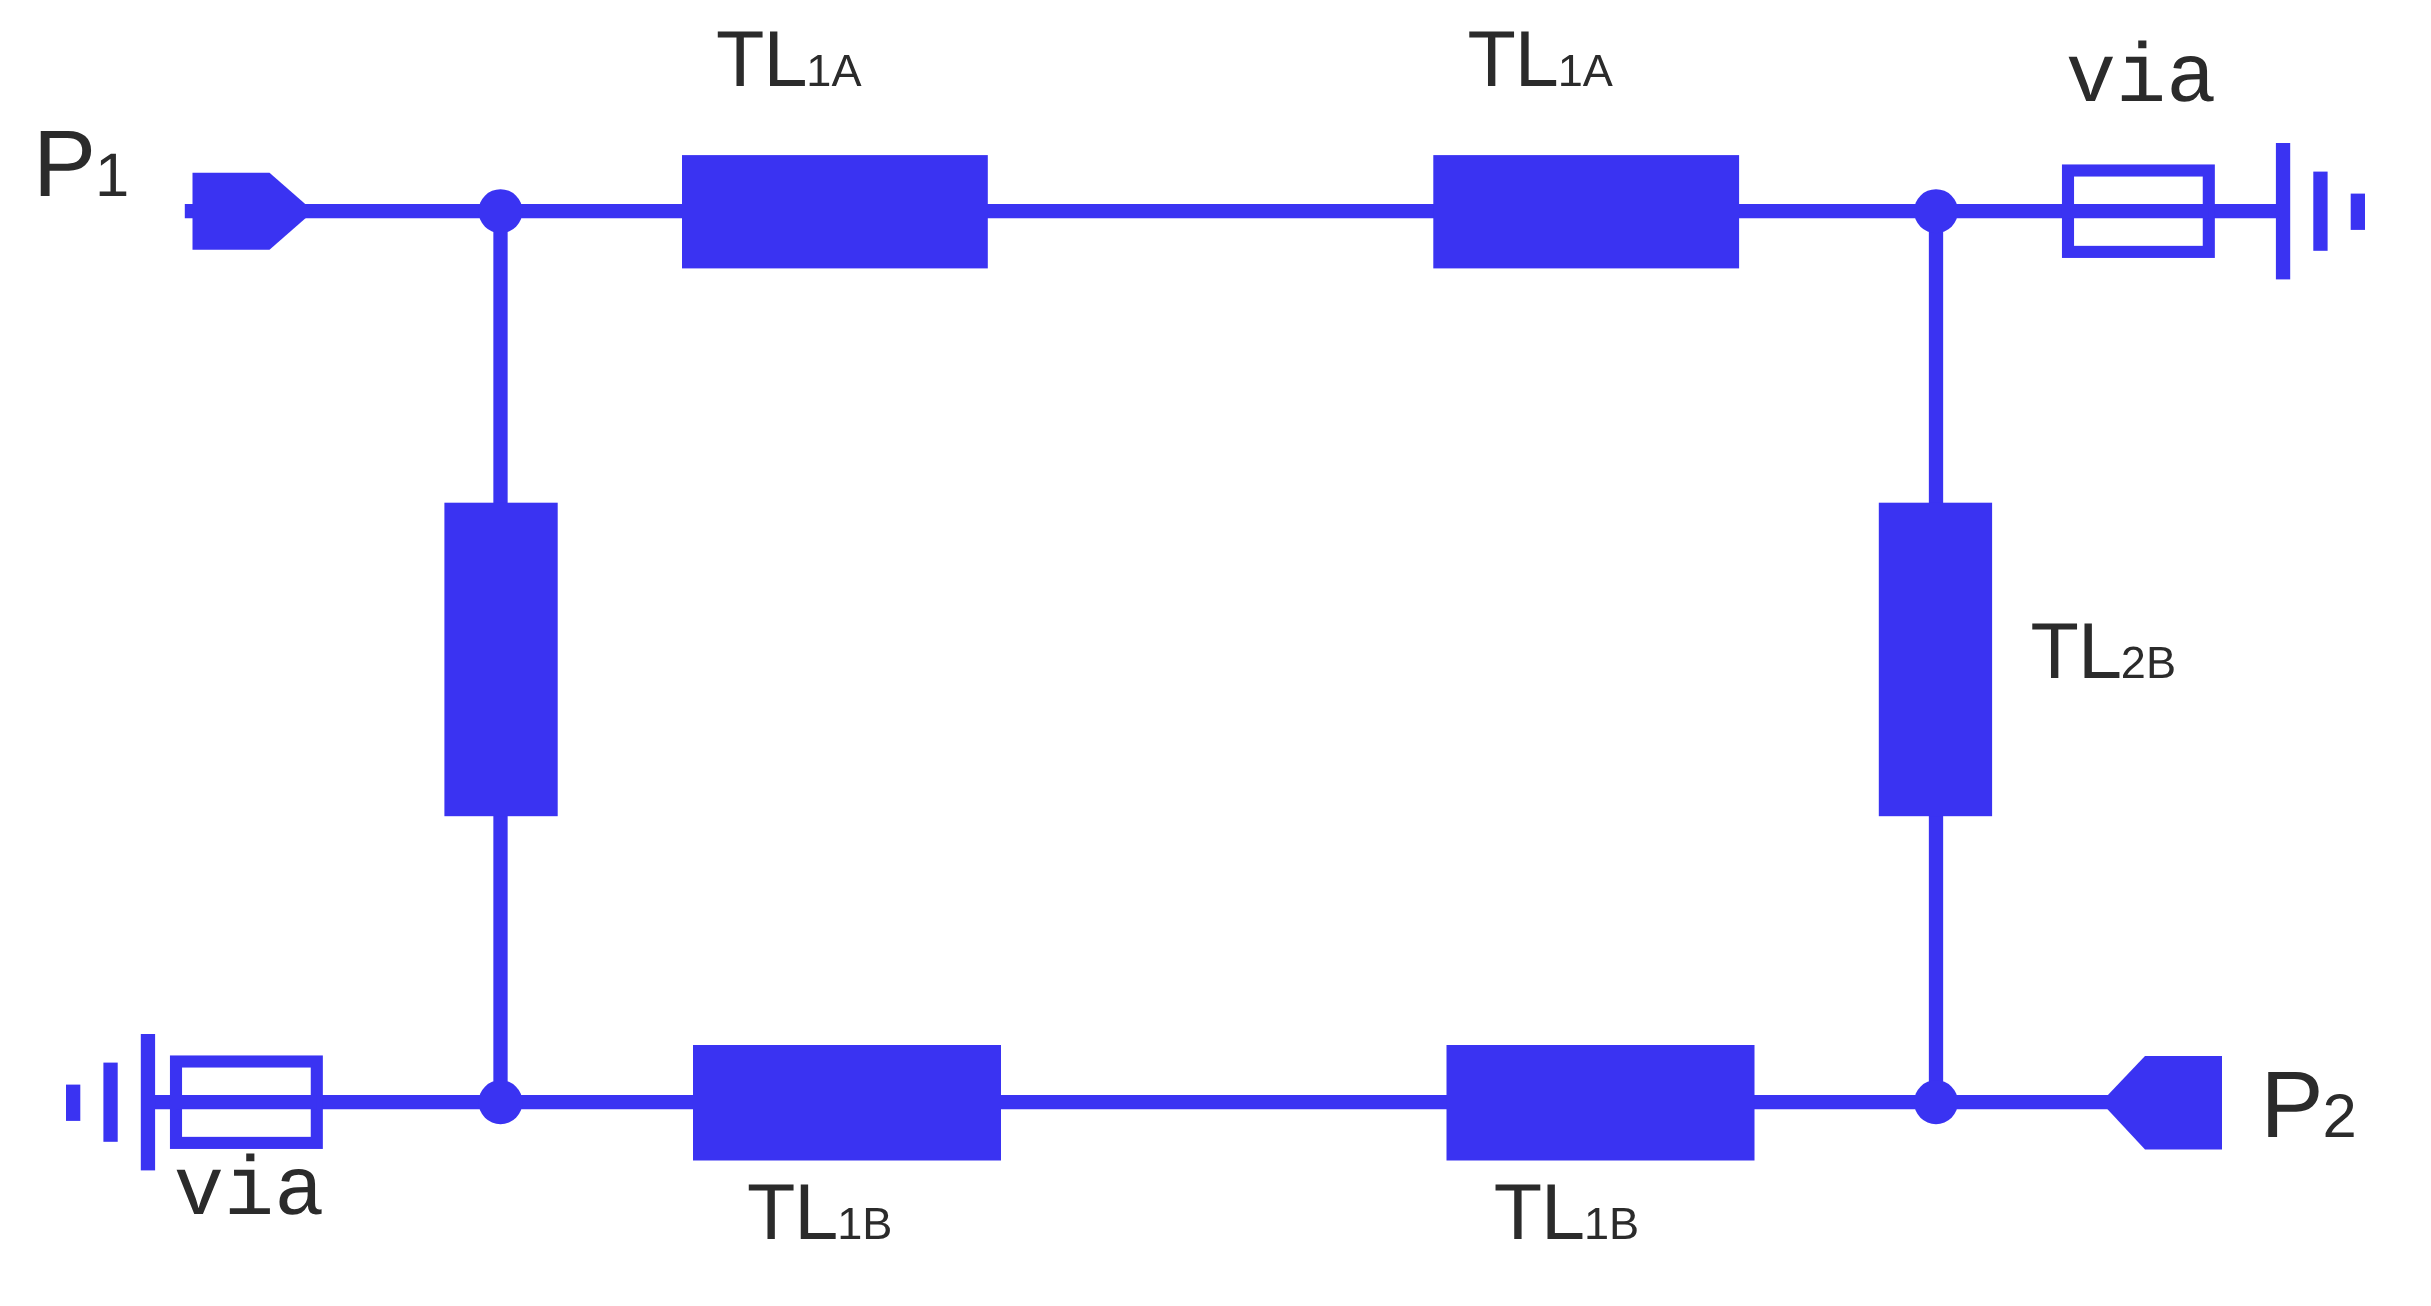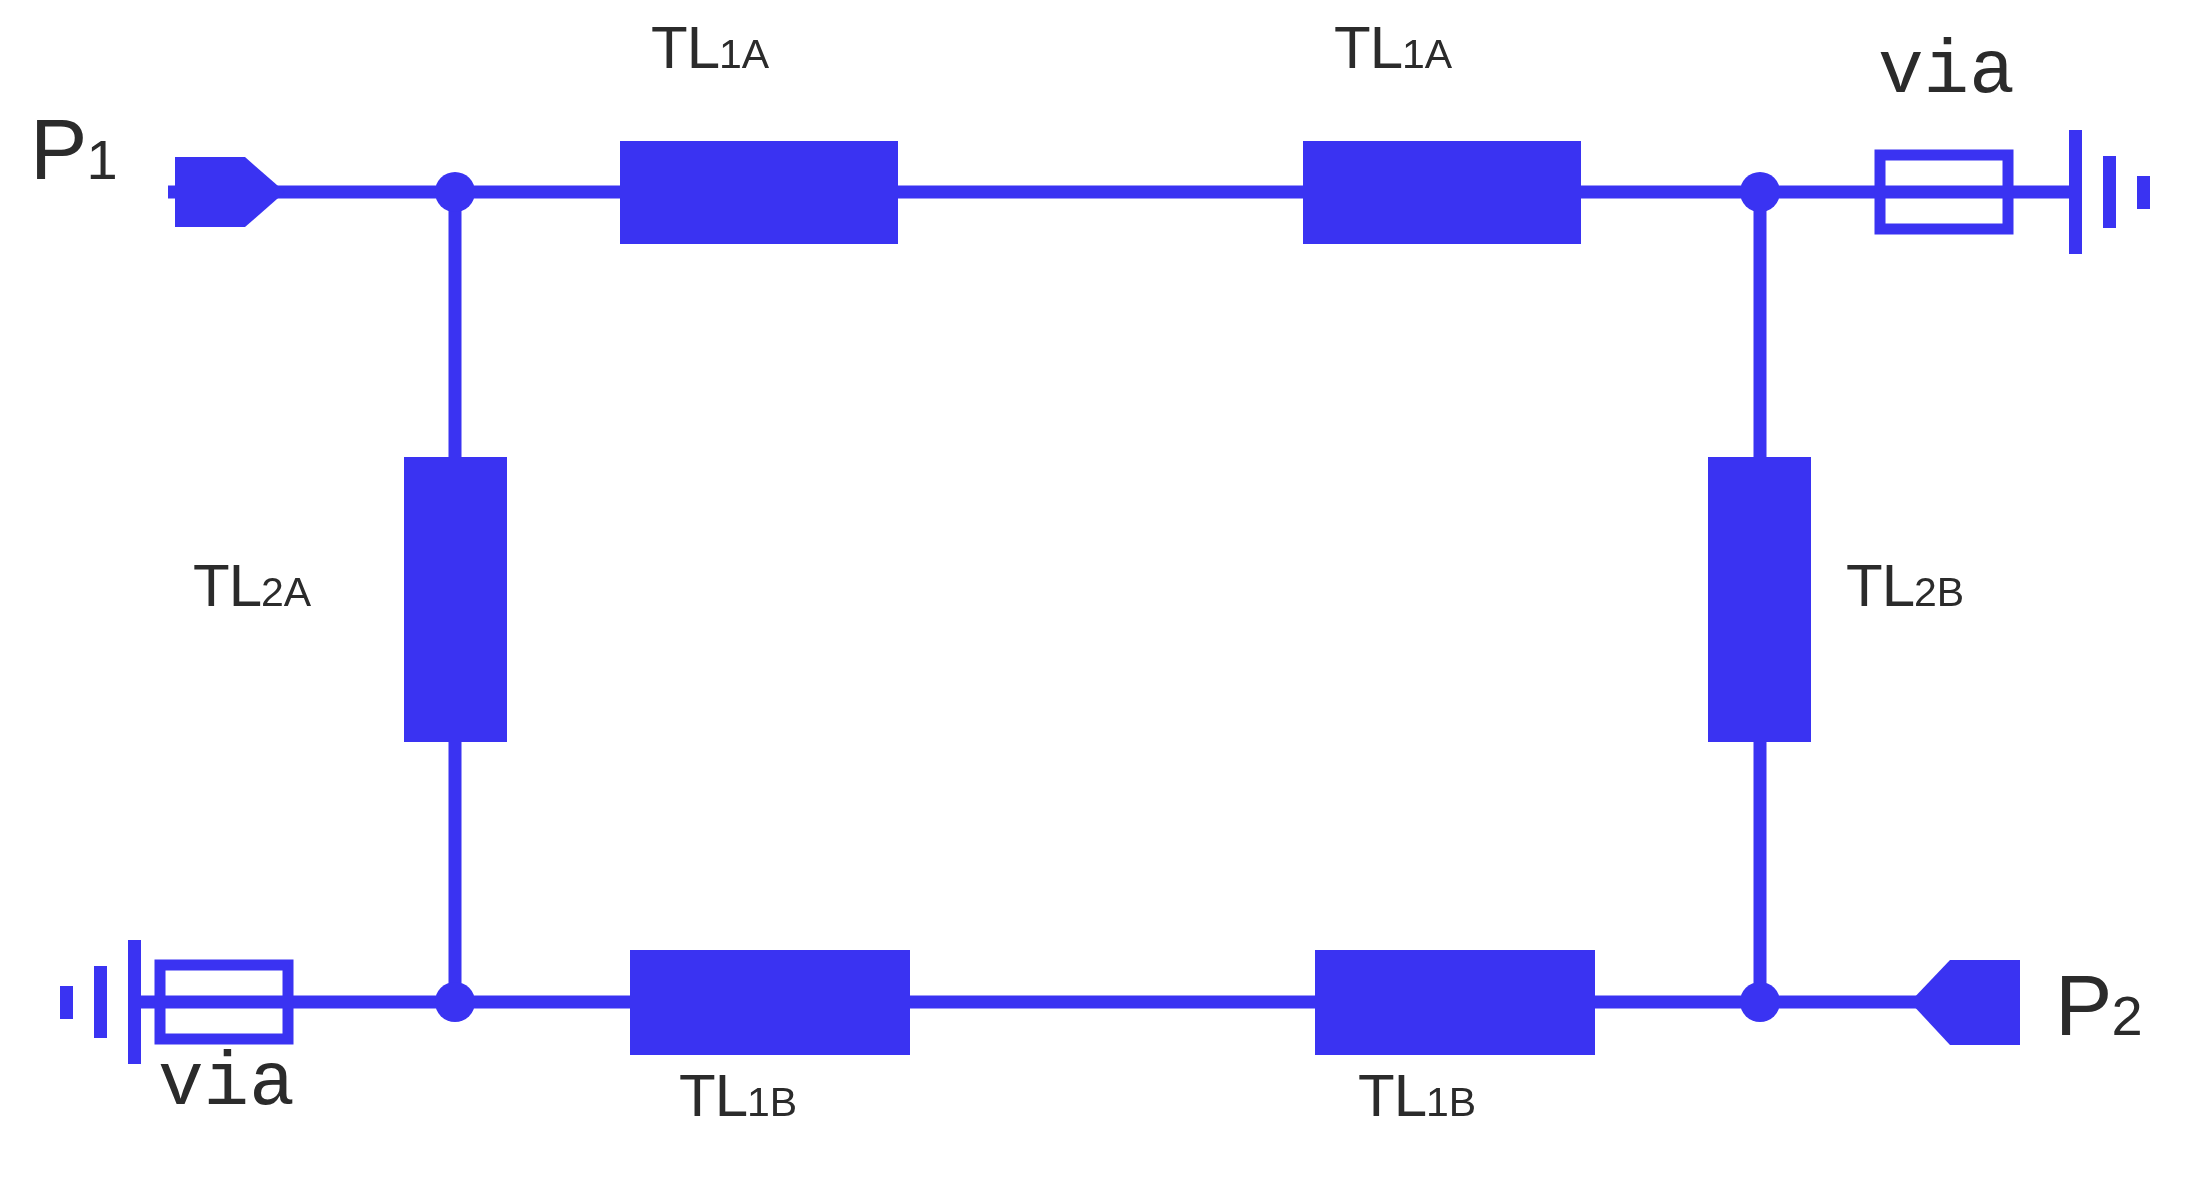--- a/index.html
+++ b/index.html
@@ -25,21 +25,21 @@
     height: 1187px;
   }
   .lbl {
     position: absolute;
     color: #2b2b2b;
     font-family: "Liberation Sans", sans-serif;
     white-space: nowrap;
     line-height: 1;
     user-select: none;
   }
-  .lbl .main { font-size: 60px; letter-spacing: -1px; }
+  .lbl .main { font-size: 72px; letter-spacing: -1px; }
   .lbl .sub  { font-size: 41px; }
   .lbl-via   { font-size: 76px; font-family: Liberation Mono, monospace; }
   .lbl-port .main { font-size: 86px; }
   .lbl-port .sub  { font-size: 56px; }
 </style>
 </head>
 <body>
 
 <div id="canvas">
 
@@ -119,23 +119,20 @@
   </div>
 
   <div class="lbl" style="left:679px; top:1066px;">
     <span class="main">TL</span><span class="sub">1B</span>
   </div>
 
   <div class="lbl" style="left:1358px; top:1066px;">
     <span class="main">TL</span><span class="sub">1B</span>
   </div>
 
-  <div class="lbl" style="left:193px; top:556px;">
-    <span class="main">TL</span><span class="sub">2A</span>
-  </div>
 
   <div class="lbl" style="left:1826px; top:556px;margin-left:20px;">
     <span class="main">TL</span><span class="sub">2B</span>
   </div>
 
   <div class="lbl lbl-via" style="left:1878px; top:34px;">via</div>
 
   <div class="lbl lbl-via" style="left:158px; top:1046px;">via</div>
 
 </div>

